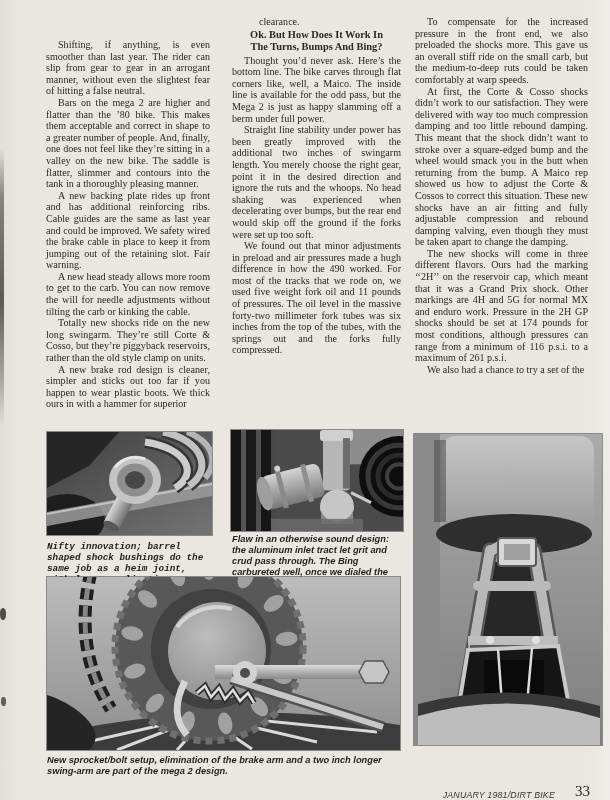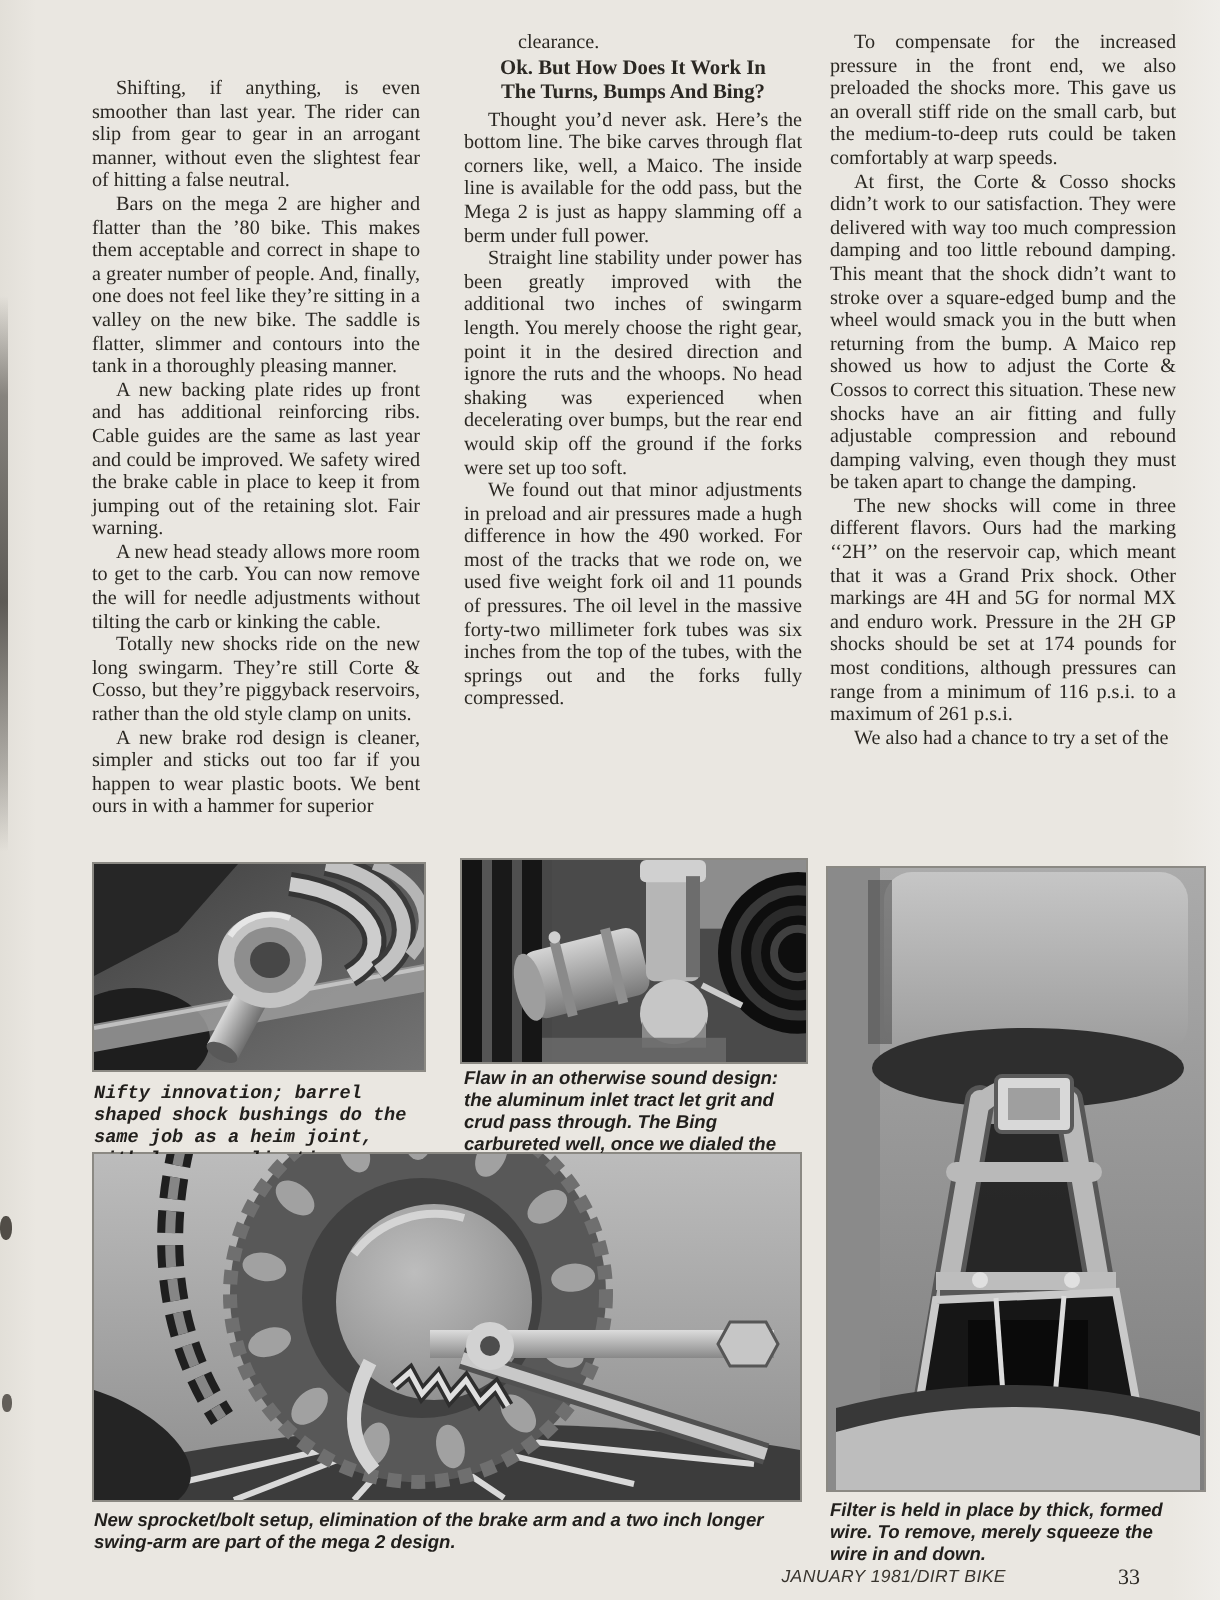--- a/index.html
+++ b/index.html
@@ -23,43 +23,43 @@
   #photo4{left:414px;top:434px;width:188px;height:311px;}
   .photo-cap{
     position:absolute;font-family:"Liberation Sans",sans-serif;font-style:italic;font-weight:bold;
     font-size:9.3px;line-height:11px;color:#211f1c;
   }
   #cap1{left:47px;top:541px;width:164px;font-family:Liberation Mono, monospace;}
   #cap2{left:232px;top:534px;width:172px;}
   #cap3{left:47px;top:755px;width:356px;}
   #cap4{left:415px;top:750px;width:182px;}
   .footer{
-    position:absolute;left:380px;top:783px;width:190px;display:flex;justify-content:flex-end;
-    align-items:flex-start;gap:20px;font-family:"Liberation Sans",sans-serif;font-size:8.8px;color:#38342e;
+    position:absolute;left:400px;top:783px;width:190px;display:flex;justify-content:flex-end;
+    align-items:flex-end;gap:20px;font-family:"Liberation Sans",sans-serif;font-size:8.8px;color:#38342e;
   }
   .footer .credit{font-style:italic;letter-spacing:.2px;}
-  .footer .pagenum{font-family:"Liberation Serif",serif;font-size:11px;font-style:normal;color:#2b2823;margin-left:36px;}
+  .footer .pagenum{font-family:"Liberation Serif",serif;font-size:15px;font-style:normal;color:#2b2823;}
   .artifact{position:absolute;pointer-events:none;}
   .edge-streak{left:0;top:148px;width:4px;height:278px;
     background:linear-gradient(180deg,rgba(22,19,15,0) 0%,rgba(22,19,15,.45) 18%,rgba(22,19,15,.65) 55%,rgba(22,19,15,.25) 85%,rgba(22,19,15,0) 100%);}
   .speck-a{left:0;top:608px;width:6px;height:12px;background:#2c2822;border-radius:45%;opacity:.8;}
   .speck-b{left:1px;top:697px;width:5px;height:9px;background:#2c2822;border-radius:45%;opacity:.7;}
 </style>
 </head>
 <body>
 
 <div class="page">
 
   <div class="col" id="col1">
     <p>Shifting, if anything, is even smoother than last year. The rider can slip from gear to gear in an arrogant manner, without even the slightest fear of hitting a false neutral.</p>
     <p>Bars on the mega 2 are higher and flatter than the ’80 bike. This makes them acceptable and correct in shape to a greater number of people. And, finally, one does not feel like they’re sitting in a valley on the new bike. The saddle is flatter, slimmer and contours into the tank in a thoroughly pleasing manner.</p>
     <p>A new backing plate rides up front and has additional reinforcing ribs. Cable guides are the same as last year and could be improved. We safety wired the brake cable in place to keep it from jumping out of the retaining slot. Fair warning.</p>
     <p>A new head steady allows more room to get to the carb. You can now remove the will for needle adjustments without tilting the carb or kinking the cable.</p>
     <p>Totally new shocks ride on the new long swingarm. They’re still Corte &amp; Cosso, but they’re piggyback reservoirs, rather than the old style clamp on units.</p>
-    <p>A new brake rod design is cleaner, simpler and sticks out too far if you happen to wear plastic boots. We bent ours in with a hammer for superior</p>
+    <p>A new brake rod design is cleaner, simpler and sticks out too far if you happen to wear plastic boots. We thick ours in with a hammer for superior</p>
   </div>
 
   <div class="col" id="col2">
     <p class="noindent">clearance.</p>
     <div class="subhead">
       <div>Ok. But How Does It Work In</div>
       <div>The Turns, Bumps And Bing?</div>
     </div>
     <p>Thought you’d never ask. Here’s the bottom line. The bike carves through flat corners like, well, a Maico. The inside line is available for the odd pass, but the Mega 2 is just as happy slamming off a berm under full power.</p>
     <p>Straight line stability under power has been greatly improved with the additional two inches of swingarm length. You merely choose the right gear, point it in the desired direction and ignore the ruts and the whoops. No head shaking was experienced when decelerating over bumps, but the rear end would skip off the ground if the forks were set up too soft.</p>
@@ -248,21 +248,20 @@
       <polygon points="54,216 144,212 158,288 42,290" fill="#161616" stroke="#c9c9c9" stroke-width="4"></polygon>
       <rect x="70" y="226" width="60" height="50" fill="#0a0a0a"></rect>
       <line x1="84" y1="215" x2="88" y2="270" stroke="#dcdcdc" stroke-width="2.5"></line>
       <line x1="118" y1="214" x2="113" y2="270" stroke="#dcdcdc" stroke-width="2.5"></line>
       <circle cx="56" cy="288" r="4" fill="#e6e6e6"></circle>
         <circle cx="150" cy="284" r="4" fill="#e6e6e6"></circle>
       <path d="M4,311 L186,311 L186,282 Q96,254 4,280 Z" fill="#bdbdbd"></path>
       <path d="M4,282 Q96,256 186,284 L186,272 Q96,246 4,270 Z" fill="#383838"></path>
     </svg>
   </div>
-  <div class="photo-cap" id="cap4">Filter is held in place by thick, formed wire. To remove, merely squeeze the wire in and down.</div>
 
   <div class="footer">
     <span class="credit">JANUARY 1981/DIRT BIKE</span>
     <span class="pagenum">33</span>
   </div>
 
   <div class="artifact edge-streak"></div>
   <div class="artifact speck-a"></div>
   <div class="artifact speck-b"></div>
 

